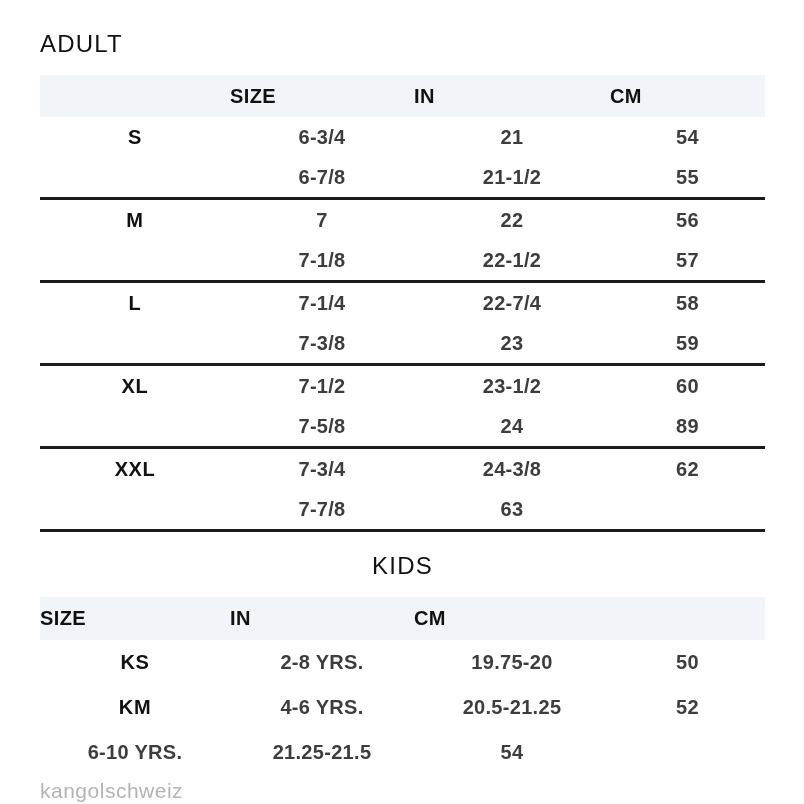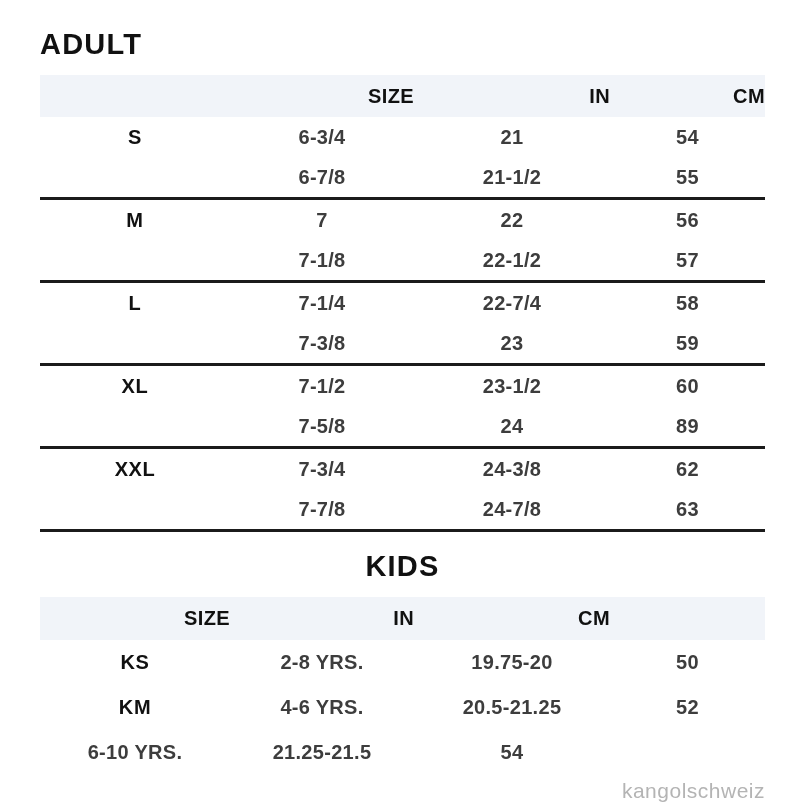--- a/index.html
+++ b/index.html
@@ -4,44 +4,44 @@
 <style>
   * { margin: 0; padding: 0; box-sizing: border-box; }
   html, body { width: 804px; height: 804px; background: #ffffff; overflow: hidden; }
   body {
     font-family: "Liberation Sans", sans-serif;
     color: var(--data-text, #3d3d3d);
   }
   .page { padding: 30px 39px 0 40px; }
 
   .section-title {
-    font-size: 29px;
+    font-size: 24px;
     line-height: 28px;
-    font-weight: 700;
+    font-weight: 400;
     letter-spacing: 1.2px;
     color: var(--heading-text, #111);
     transform-origin: left center;
   }
   .kids-title { margin-top: 20px; text-align: center; }
 
   .size-table { width: 725px; }
   .adult-table { margin-top: 17px; }
   .kids-table { margin-top: 17px; }
 
   .thead {
     display: grid;
     grid-template-columns: 190px 184px 196px 155px;
     background: var(--header-bg, #f1f4f9);
     height: 42px;
     align-items: center;
   }
   .kids-thead { height: 43px; }
 
   .th {
-    text-align: right;
+    text-align: left;
     font-weight: 800;
     font-size: 20px;
     letter-spacing: 0.4px;
     color: var(--heading-text, #111);
   }
 
   .row {
     display: grid;
     grid-template-columns: 190px 184px 196px 155px;
     height: 40px;
@@ -61,21 +61,21 @@
     letter-spacing: 0.6px;
     color: var(--heading-text, #111);
   }
 
   .size-group { border-bottom: 3px solid var(--separator, #1b1b1b); }
   .size-group .row { padding-top: 1px; }
 
   .watermark {
     margin-top: 4px;
     width: 725px;
-    text-align: right;
+    text-align: left;
     font-size: 21px;
     letter-spacing: 0.5px;
     color: var(--watermark, #b4b4b4);
   }
 </style>
 </head>
 <body>
 
 <div class="page">
 
@@ -148,21 +148,20 @@
         <div class="size-group">
           <div class="row">
             <div class="cell label-cell">XXL</div>
             <div class="cell">7-3/4</div>
             <div class="cell">24-3/8</div>
             <div class="cell">62</div>
           </div>
           <div class="row">
             <div class="cell label-cell"></div>
             <div class="cell">7-7/8</div>
-            <div class="cell">24-7/8</div>
             <div class="cell">63</div>
           </div>
         </div>
       </div>
   </div>
 
   <h2 class="section-title kids-title">KIDS</h2>
 
   <div class="size-table kids-table">
     <div class="thead kids-thead">

